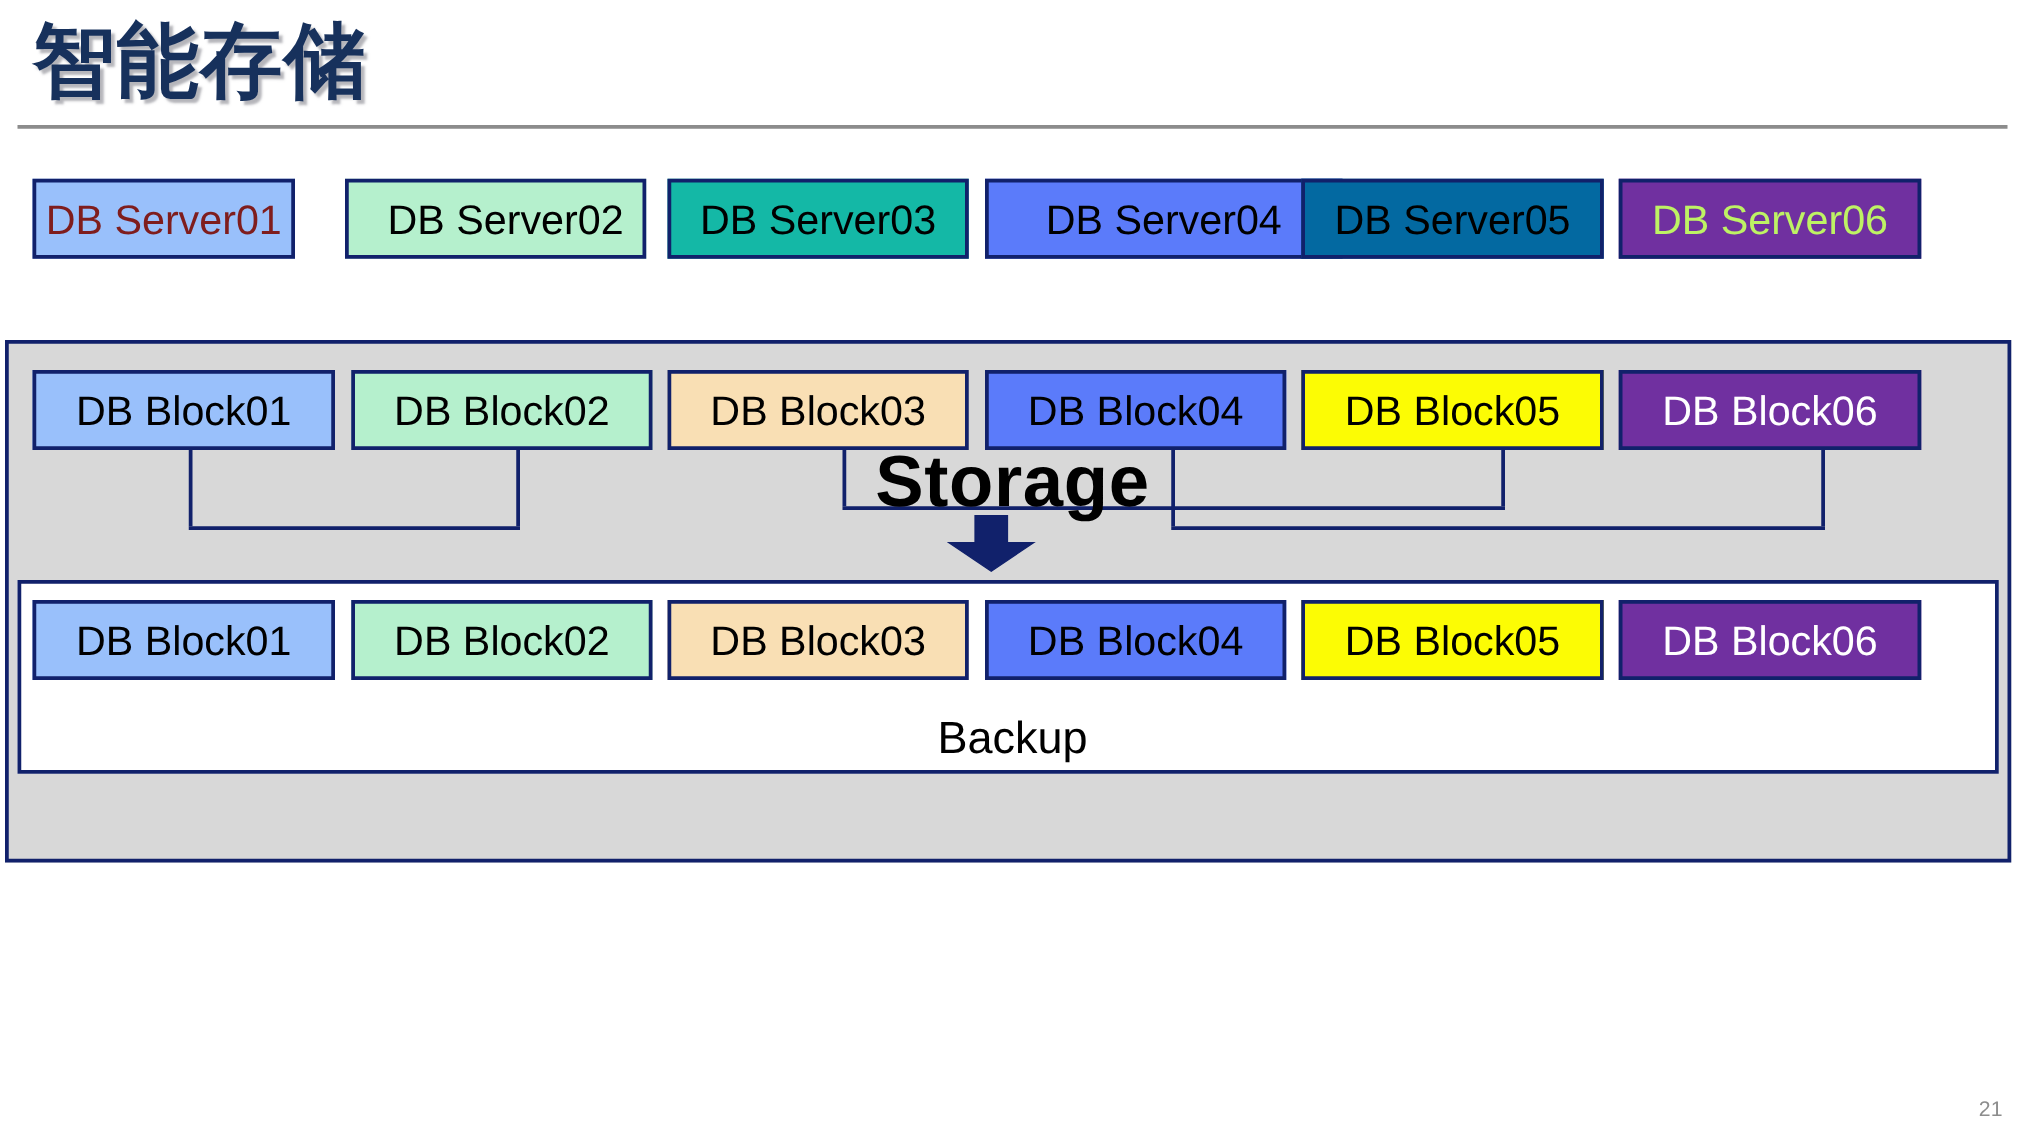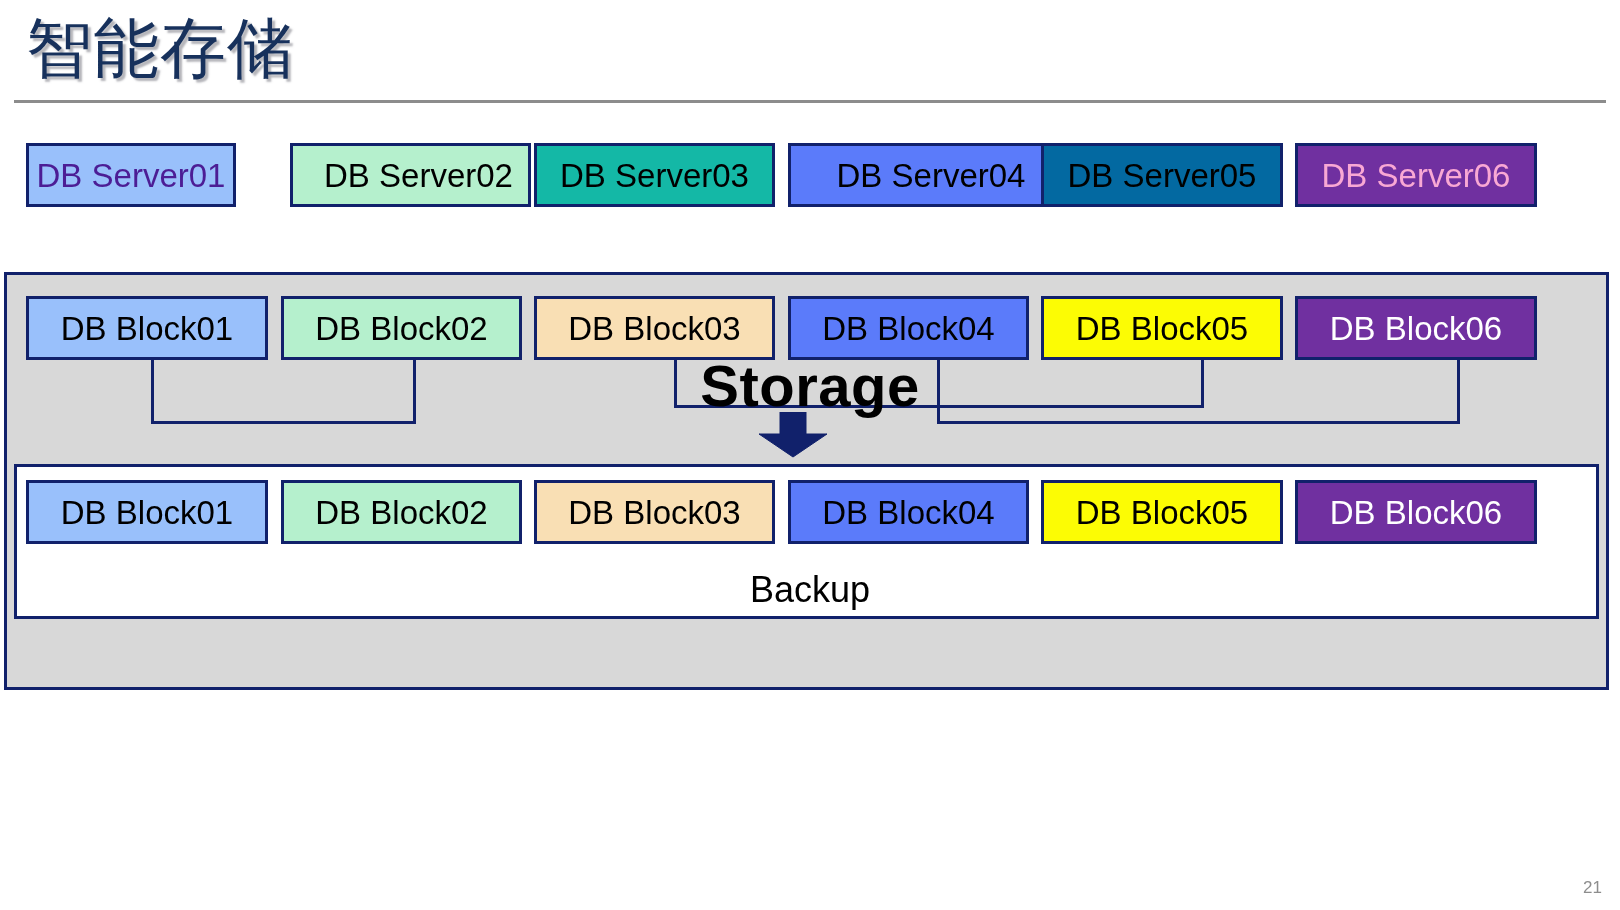--- a/index.html
+++ b/index.html
@@ -15,21 +15,21 @@
     font-family: "Liberation Sans", "DejaVu Sans", sans-serif;
   }
 
   
   #slide-title {
     position: absolute;
     left: 26px;
     top: 4px;
     font-size: 66px;
     line-height: 88px;
-    font-weight: 400;
+    font-weight: 700;
     color: #17315c;
     letter-spacing: 1px;
     text-shadow: 3px 3px 2px rgba(120,120,130,0.55);
     white-space: nowrap;
   }
   #title-rule {
     position: absolute;
     left: 14px;
     top: 100px;
     width: 1592px;
@@ -145,36 +145,36 @@
     color: #8d8d8d;
   }
 </style>
 </head>
 <body>
 
 <div id="slide-title">智能存储</div>
 <div id="title-rule"></div>
 
 <div id="server-row">
-    <div class="cbox" style="left: 26px; width: 210px; background: rgb(153, 192, 251); color: #4c1d95; text-align: right;">
+    <div class="cbox" style="left: 26px; width: 210px; background: rgb(153, 192, 251); color: #7f1d1d; text-align: right;">
       <span>DB Server01</span>
     </div>
-    <div class="cbox" style="left: 290px; width: 241px; background: rgb(181, 240, 205); color: rgb(0, 0, 0); padding-left: 16px;">
+    <div class="cbox" style="left: 276px; width: 241px; background: rgb(181, 240, 205); color: rgb(0, 0, 0); padding-left: 16px;">
       <span>DB Server02</span>
     </div>
     <div class="cbox" style="left: 534px; width: 241px; background: #14b8a6; color: rgb(0, 0, 0);">
       <span>DB Server03</span>
     </div>
     <div class="cbox" style="left: 788px; width: 286px; background: rgb(91, 123, 250); color: rgb(0, 0, 0);">
       <span>DB Server04</span>
     </div>
     <div class="cbox" style="left: 1041px; width: 242px; background: #0369a1; color: rgb(0, 0, 0);">
       <span>DB Server05</span>
     </div>
-    <div class="cbox white-text" style="left: 1295px; width: 242px; background: rgb(112, 48, 160); color: #f9a8d4;">
+    <div class="cbox white-text" style="left: 1295px; width: 242px; background: rgb(112, 48, 160); color: #bef264;">
       <span>DB Server06</span>
     </div>
   </div>
 
 <div id="storage-panel"></div>
 
 <div id="block-row-1">
     <div class="cbox" style="left: 26px; width: 242px; background: rgb(153, 192, 251); color: rgb(0, 0, 0);">
       <span>DB Block01</span>
     </div>

